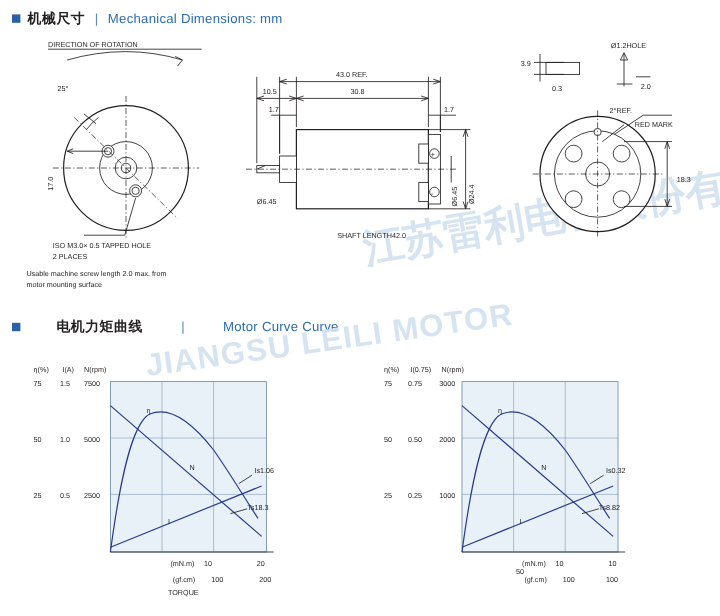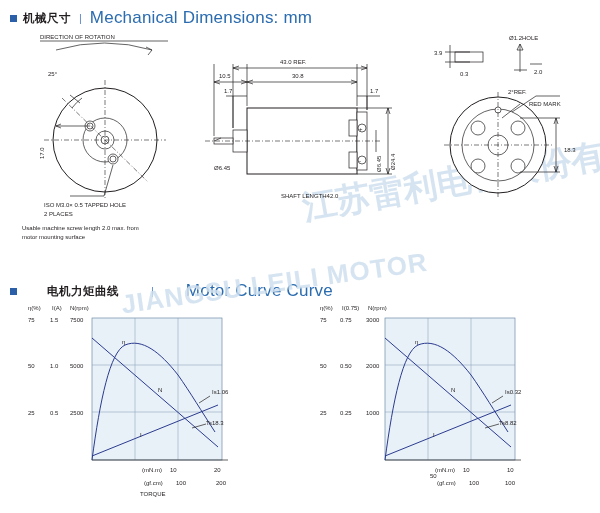--- a/index.html
+++ b/index.html
@@ -8,21 +8,21 @@
     background:#ffffff;
     font-family:"Liberation Sans", sans-serif;
     color:#231f20;
     position:relative;
     overflow:hidden;
   }
   .sec-title{position:absolute;display:flex;align-items:center;gap:6px;justify-content:center;}
   .sec-title .sq{width:7px;height:7px;background:#2b5fa8;display:inline-block;}
   .sec-title .cn{font-size:11.5px;color:#231f20;font-weight:bold;letter-spacing:.5px;}
   .sec-title .bar{color:#5b87c9;font-size:11px;margin:0 2px;}
-  .sec-title .en{font-size:17px;color:#2b6cb0;letter-spacing:.2px;}
+  .sec-title .en{font-size:11px;color:#2b6cb0;letter-spacing:.2px;}
 
   .wm{
     position:absolute;
     color:#cfe0ef;
     font-weight:bold;
     pointer-events:none;
     white-space:nowrap;
   }
   .wm1{left:300px;top:150px;font-size:34px;transform:rotate(-10deg);opacity:.85;}
   .wm2{left:120px;top:268px;font-size:26px;transform:rotate(-8deg);opacity:.85;letter-spacing:1px;}
@@ -42,21 +42,21 @@
 </head>
 <body>
 
 <div class="sec-title" style="left:10px;top:8px;">
   <span class="sq"></span>
   <span class="cn">机械尺寸</span>
   <span class="bar">|</span>
   <span class="en">Mechanical Dimensions: mm</span>
 </div>
 
-<div class="sec-title" style="left:10px;top:281px;gap:30px;">
+<div class="sec-title" style="left:10px;top:265px;gap:30px;">
   <span class="sq"></span>
   <span class="cn">电机力矩曲线</span>
   <span class="bar">|</span>
   <span class="en">Motor Curve Curve</span>
 </div>
 
 <div class="wm wm1">江苏雷利电机股份有限公司</div>
 <div class="wm wm2">JIANGSU LEILI MOTOR</div>
 
 <svg width="600" height="513" viewBox="0 0 600 513">

